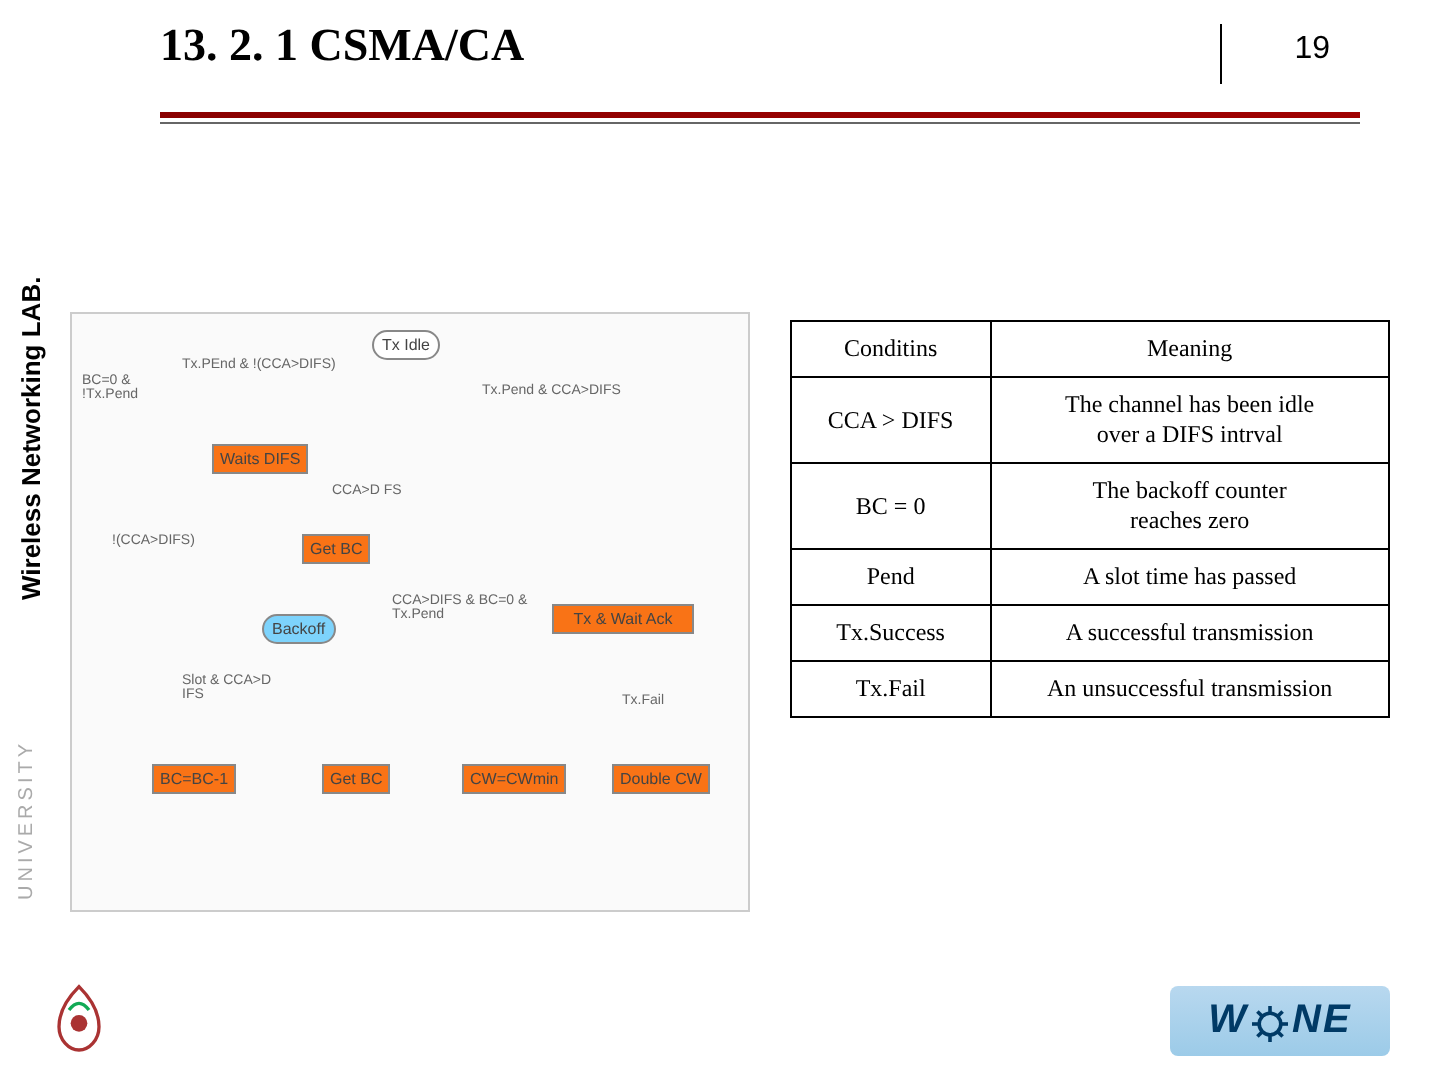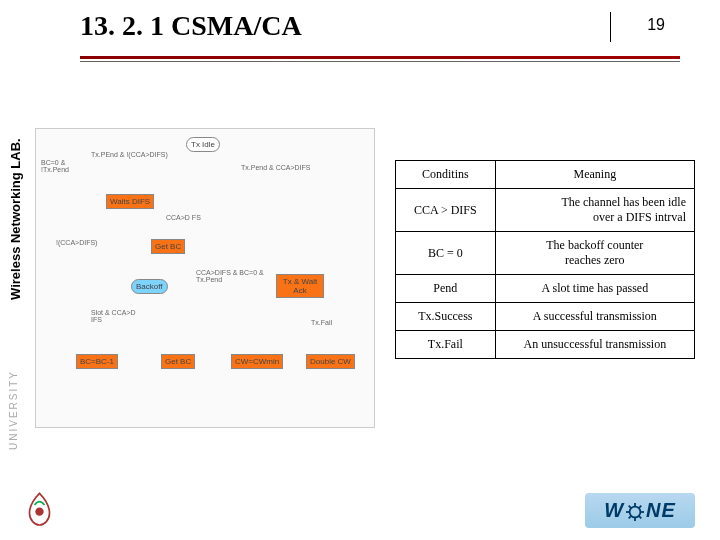--- a/index.html
+++ b/index.html
@@ -12,21 +12,21 @@
     overflow: hidden;
   }
   .header {
     position: absolute;
     left: 80px;
     right: 40px;
     top: 10px;
     height: 50px;
   }
   .title {
-    font-size: 28px;
+    font-size: 23px;
     font-weight: bold;
     color: #000;
   }
   .pagenum {
     position: absolute;
     right: 15px;
     top: 6px;
     font-size: 16px;
     font-family: Arial, sans-serif;
     text-align: right;
@@ -76,21 +76,21 @@
     font-family: Arial, sans-serif;
     font-weight: normal;
     font-size: 10px;
     letter-spacing: 2px;
     color: #aaa;
     white-space: nowrap;
   }
   .diagram {
     position: absolute;
     left: 35px;
-    top: 128px;
+    top: 156px;
     width: 340px;
     height: 300px;
     border: 1px solid #ccc;
     background: #fafafa;
     font-family: Arial, sans-serif;
     font-size: 9px;
     color: #444;
   }
   .diagram .box {
     position: absolute;
@@ -192,41 +192,41 @@
   <div class="oval" style="left:150px; top:8px;">Tx Idle</div>
   <div class="label" style="left:5px; top:30px; width:50px;">BC=0 &amp; !Tx.Pend</div>
   <div class="label" style="left:55px; top:22px; width:90px;">Tx.PEnd &amp; !(CCA&gt;DIFS)</div>
   <div class="label" style="left:205px; top:35px; width:90px;">Tx.Pend &amp; CCA&gt;DIFS</div>
   <div class="box" style="left:70px; top:65px;">Waits DIFS</div>
   <div class="label" style="left:130px; top:85px;">CCA&gt;D FS</div>
   <div class="label" style="left:20px; top:110px;">!(CCA&gt;DIFS)</div>
   <div class="box" style="left:115px; top:110px;">Get BC</div>
   <div class="oval" style="left:95px; top:150px; background:#7dd3fc;">Backoff</div>
   <div class="label" style="left:160px; top:140px; width:70px;">CCA&gt;DIFS &amp; BC=0 &amp; Tx.Pend</div>
-  <div class="box" style="left:240px; top:145px; width:48px;">Tx &amp; Wait Ack</div>
+  <div class="box" style="left:240px; top:145px; width:71px;">Tx &amp; Wait Ack</div>
   <div class="label" style="left:55px; top:180px; width:45px;">Slot &amp; CCA&gt;D IFS</div>
   <div class="box" style="left:40px; top:225px;">BC=BC-1</div>
   <div class="box" style="left:125px; top:225px;">Get BC</div>
   <div class="label" style="left:275px; top:190px;">Tx.Fail</div>
   <div class="box" style="left:195px; top:225px;">CW=CWmin</div>
   <div class="box" style="left:270px; top:225px;">Double CW</div>
 </div>
 
 <div class="table-wrap">
   <table>
     <thead>
       <tr>
         <th>Conditins</th>
         <th>Meaning</th>
       </tr>
     </thead>
     <tbody>
       <tr>
         <td>CCA &gt; DIFS</td>
-        <td style="white-space:pre-line;text-align:right;">The channel has been idle
+        <td style="white-space:pre-line;">The channel has been idle
 over  a DIFS intrval</td>
       </tr>
       <tr>
         <td>BC = 0</td>
         <td style="white-space:pre-line;">The backoff counter
 reaches zero</td>
       </tr>
       <tr>
         <td>Pend</td>
         <td>A slot time has passed</td>

